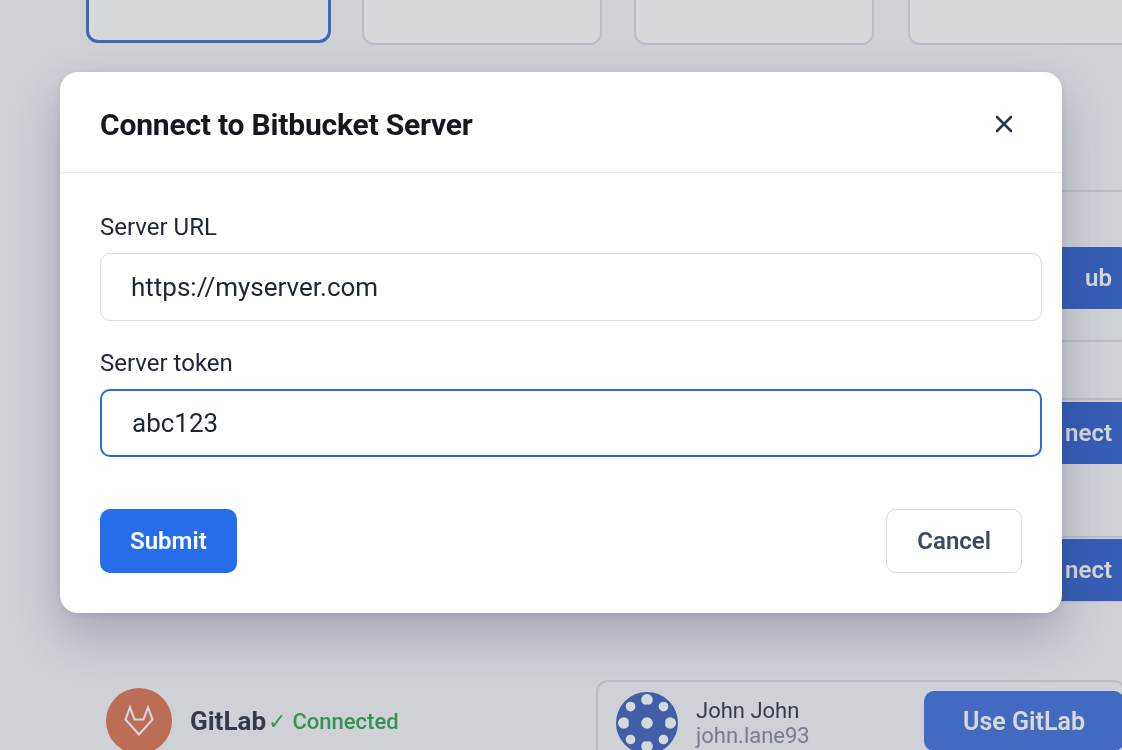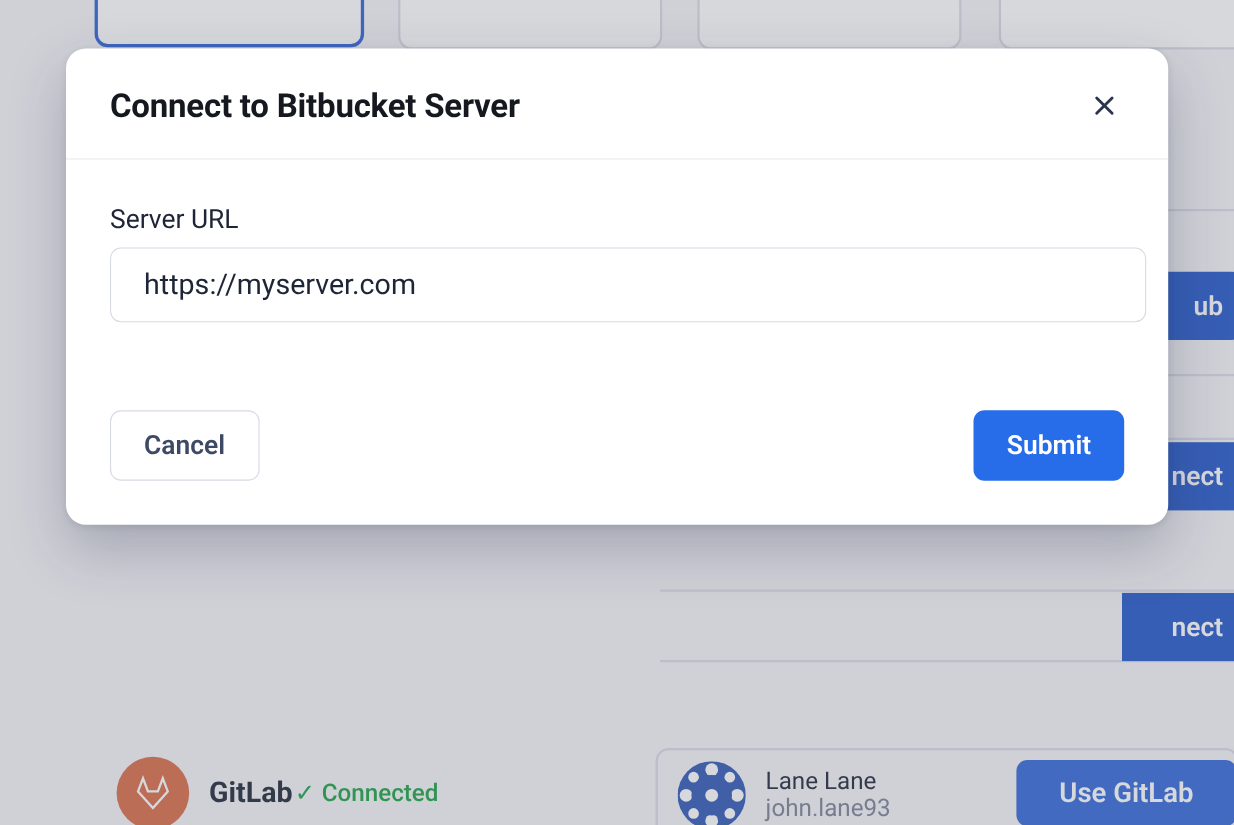--- a/index.html
+++ b/index.html
@@ -75,21 +75,21 @@
     overflow:hidden;
   }
   .user-avatar svg { width:62px; height:62px; }
   .user-meta { display:flex; flex-direction:column; }
   .user-name { font-size:22px; color:#1d2536; }
   .user-handle { font-size:22px; color:#7b8296; }
 
   
   .modal {
     position:absolute;
-    left:60px; top:44px;
+    left:60px; top:72px;
     width:1002px;
     background:#fff;
     border-radius:18px;
     box-shadow:0 22px 50px rgba(30,40,70,0.25), 0 2px 6px rgba(30,40,70,0.1);
     display:flex; flex-direction:column;
   }
   .modal-header {
     display:flex; align-items:center; justify-content:space-between;
     padding:34px 40px 30px 40px;
     border-bottom:1px solid #e7e9ef;
@@ -187,21 +187,21 @@
           <circle cx="49" cy="15" r="5"></circle>
           <circle cx="15" cy="49" r="5"></circle>
           <circle cx="49" cy="49" r="5"></circle>
         </g>
         <g stroke="#2E58B6" stroke-width="2" fill="none">
           <circle cx="32" cy="32" r="18"></circle>
         </g>
       </svg>
     </div>
     <div class="user-meta">
-      <div class="user-name">Lane Lane</div>
+      <div class="user-name">John John</div>
       <div class="user-handle">john.lane93</div>
     </div>
   </div>
   <div class="bg-btn b4">Use GitLab</div>
 </div>
 
 <div class="bg-overlay"></div>
 
 <div class="modal">
   <div class="modal-header">
@@ -212,20 +212,22 @@
       </svg>
     </button>
   </div>
 
   <div class="modal-body">
     <div class="field">
       <label class="field-label">Server URL</label>
       <input class="field-input" type="text" value="https://myserver.com" style="">
     </div>
     <div class="field">
+      <label class="field-label">Server token</label>
+      <input class="field-input focused" type="text" value="abc123" style="">
     </div>
   </div>
 
   <div class="modal-footer">
+    <button class="btn btn-primary">Submit</button>
     <button class="btn btn-secondary">Cancel</button>
-    <button class="btn btn-primary">Submit</button>
   </div>
 </div>
 
 </body></html>

